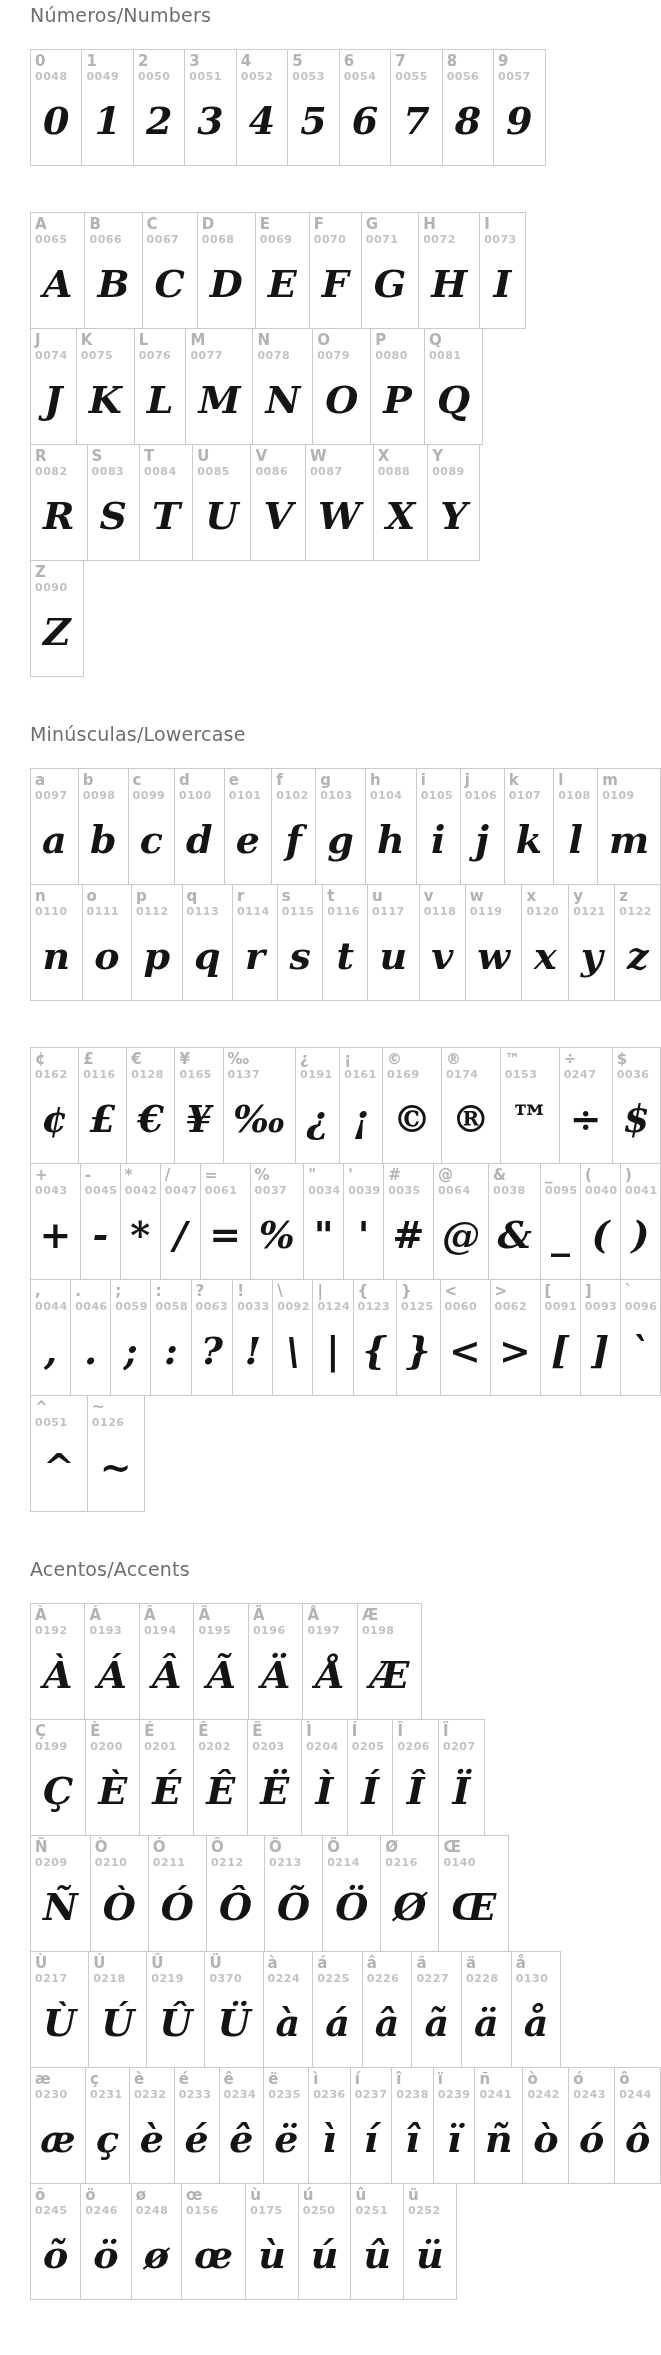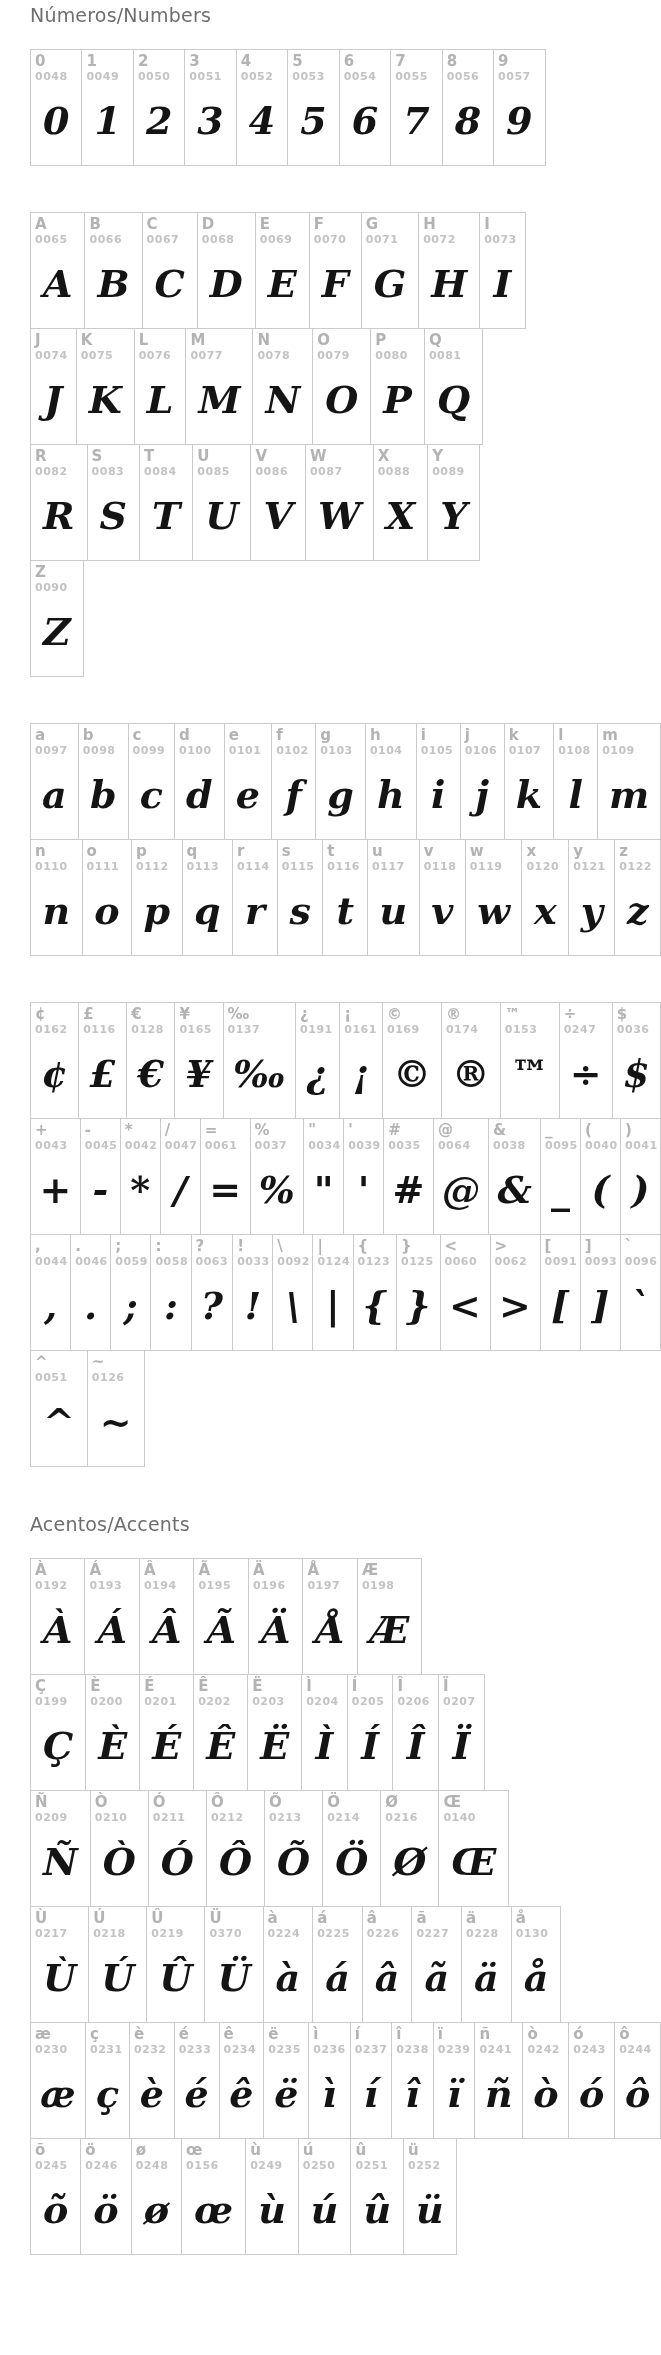--- a/index.html
+++ b/index.html
@@ -335,20 +335,21 @@
           <div class="cell">
     <div class="cell-head">
       <div class="cell-char">Z</div>
       <div class="cell-code">0090</div>
     </div>
     <div class="cell-glyph">Z</div>
   </div>
         </div>
       </section>
       <section class="glyph-section">
+        <h2 class="section-title">Minúsculas/Lowercase</h2>
         <div class="glyph-row">
           <div class="cell">
     <div class="cell-head">
       <div class="cell-char">a</div>
       <div class="cell-code">0097</div>
     </div>
     <div class="cell-glyph">a</div>
   </div>
           <div class="cell">
     <div class="cell-head">
@@ -1213,21 +1214,21 @@
           <div class="cell">
     <div class="cell-head">
       <div class="cell-char">œ</div>
       <div class="cell-code">0156</div>
     </div>
     <div class="cell-glyph">œ</div>
   </div>
           <div class="cell">
     <div class="cell-head">
       <div class="cell-char">ù</div>
-      <div class="cell-code">0249</div>
+      <div class="cell-code">0175</div>
     </div>
     <div class="cell-glyph">ù</div>
   </div>
           <div class="cell">
     <div class="cell-head">
       <div class="cell-char">ú</div>
       <div class="cell-code">0250</div>
     </div>
     <div class="cell-glyph">ú</div>
   </div>

